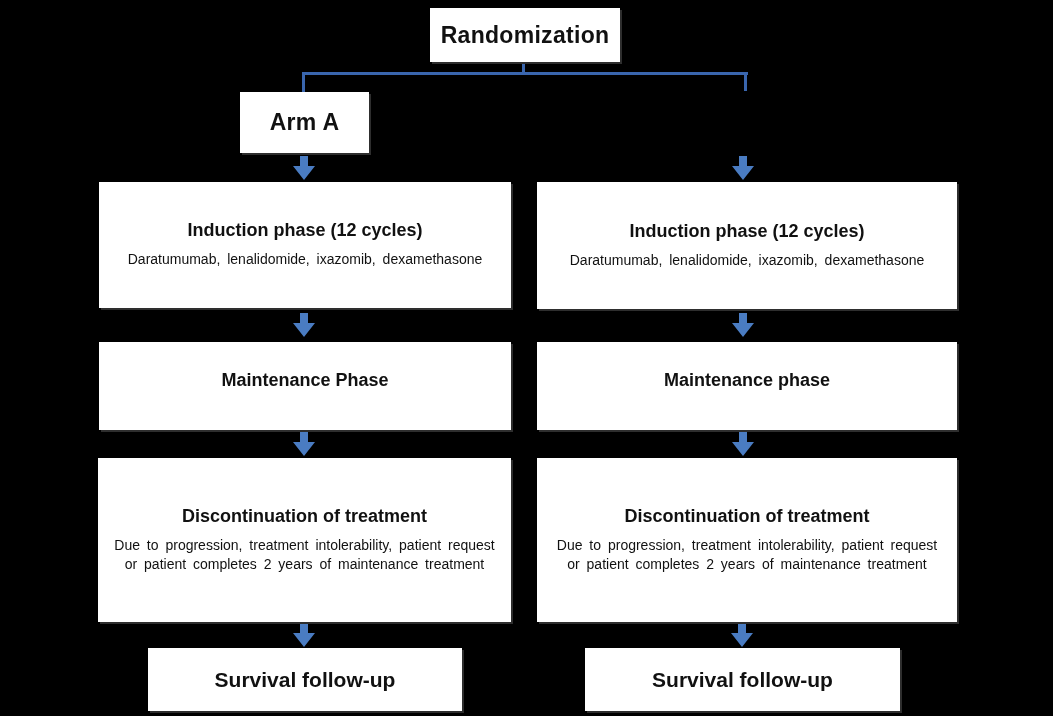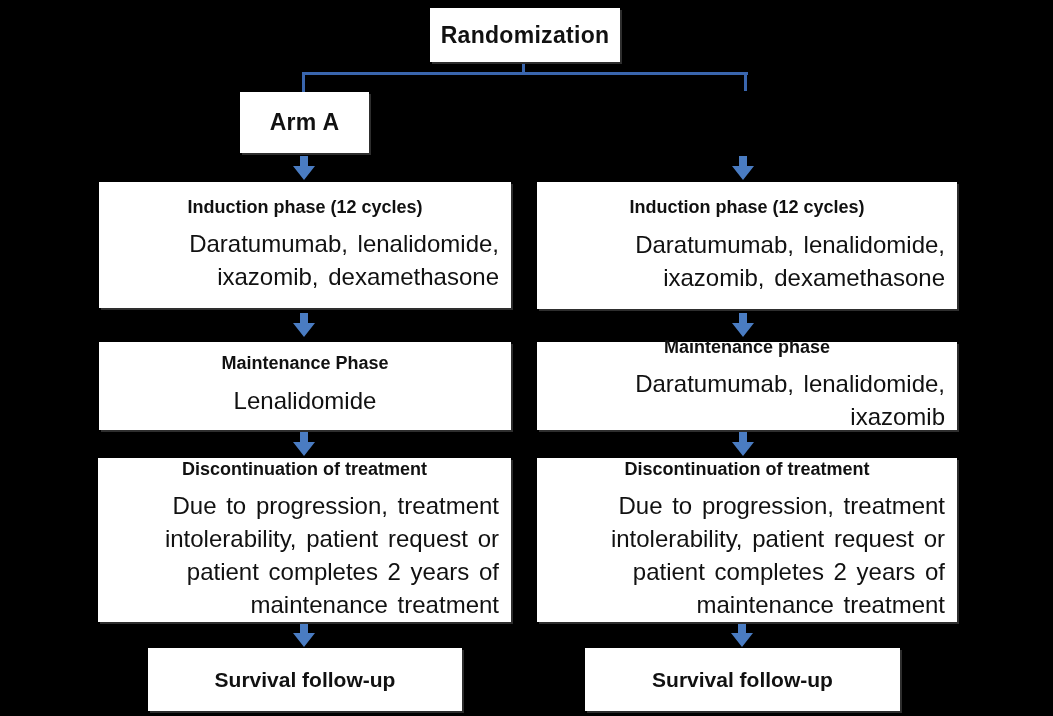--- a/index.html
+++ b/index.html
@@ -47,25 +47,24 @@
     padding-bottom: 2px;
   }
   .box-title {
     font-weight: bold;
     font-size: 18px;
     line-height: 1.35;
     margin-bottom: 8px;
     padding: 0 10px;
   }
   .box-body {
-    font-size: 24px;
+    font-size: 14px;
     line-height: 1.38;
     word-spacing: 3px;
     padding: 0 12px;
-    text-align: right;
   }
   .connector {
     position: absolute;
     background: var(--connector);
   }
   .arrow {
     position: absolute;
     width: 24px;
     height: 24px;
     color: var(--arrow);
@@ -130,37 +129,35 @@
         <polygon fill="currentColor" points="8,0 16,0 16,10 23,10 12,24 1,10 8,10"></polygon>
       </svg>
   </div>
 
   <div class="box phase-box" style="left:99px; top:182px; width:412px; height:126px;">
     <div class="box-title">Induction phase (12 cycles)</div>
     <div class="box-body">Daratumumab, lenalidomide, ixazomib, dexamethasone</div>
   </div>
   <div class="box phase-box" style="left:99px; top:342px; width:412px; height:88px; padding-bottom:4px;">
     <div class="box-title">Maintenance Phase</div>
-    <div class="box-body">Lenalidomide</div>
   </div>
   <div class="box phase-box" style="left:98px; top:458px; width:413px; height:164px;">
     <div class="box-title">Discontinuation of treatment</div>
     <div class="box-body">Due to progression, treatment intolerability, patient request or patient completes 2 years of maintenance treatment</div>
   </div>
   <div class="box" style="left:148px; top:648px; width:314px; height:63px;">
     <span class="survival-label">Survival follow-up</span>
   </div>
 
   <div class="box phase-box" style="left:537px; top:182px; width:420px; height:127px;">
     <div class="box-title">Induction phase (12 cycles)</div>
     <div class="box-body">Daratumumab, lenalidomide, ixazomib, dexamethasone</div>
   </div>
   <div class="box phase-box" style="left:537px; top:342px; width:420px; height:88px; padding-bottom:4px;">
     <div class="box-title">Maintenance phase</div>
-    <div class="box-body">Daratumumab, lenalidomide, ixazomib</div>
   </div>
   <div class="box phase-box" style="left:537px; top:458px; width:420px; height:164px;">
     <div class="box-title">Discontinuation of treatment</div>
     <div class="box-body">Due to progression, treatment intolerability, patient request or patient completes 2 years of maintenance treatment</div>
   </div>
   <div class="box" style="left:585px; top:648px; width:315px; height:63px;">
     <span class="survival-label">Survival follow-up</span>
   </div>
 
 </div>

